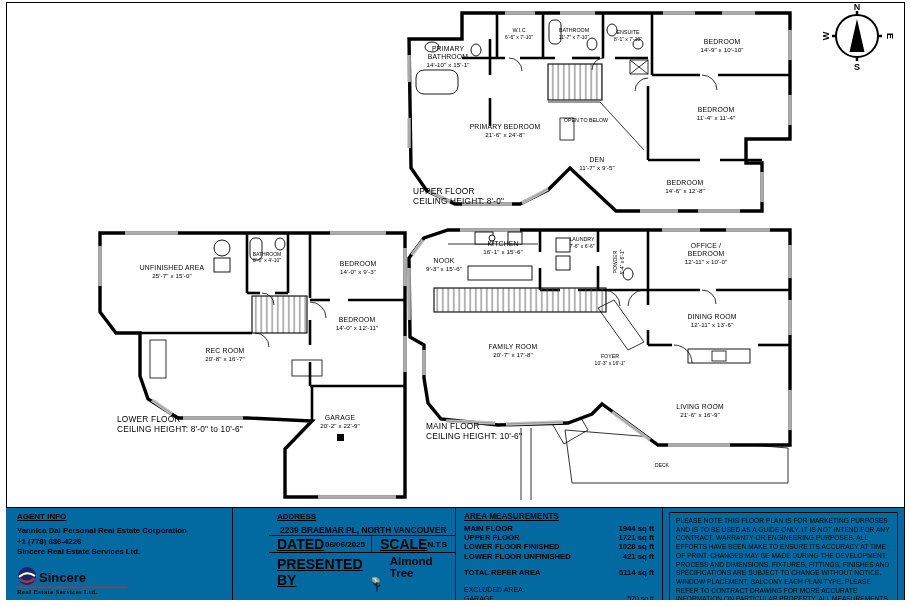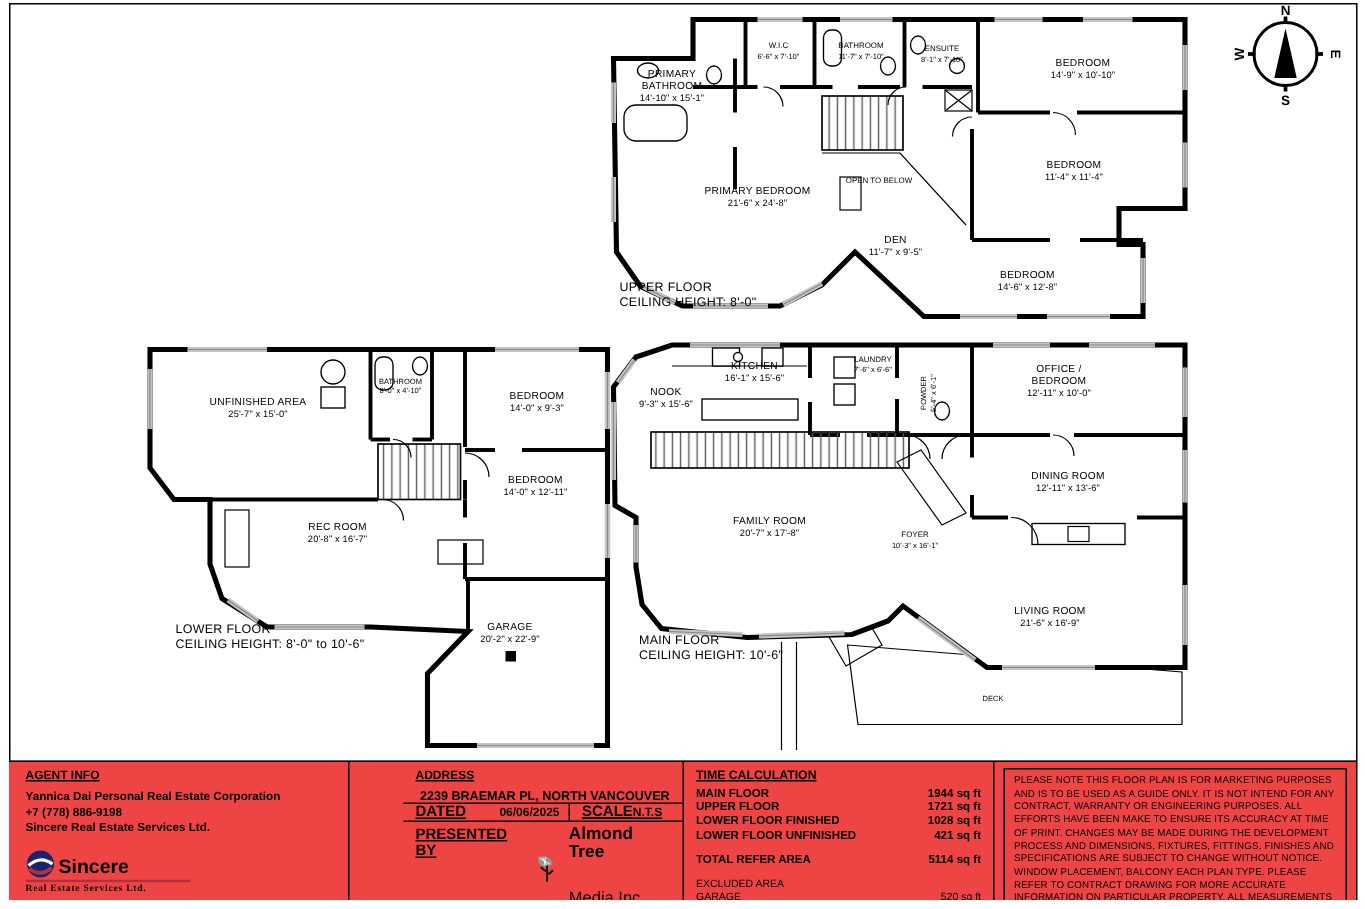--- a/index.html
+++ b/index.html
@@ -16,38 +16,38 @@
   .wall{fill:#fff;stroke:#000;stroke-width:3.4;stroke-linejoin:miter;}
   .iw{stroke:#000;stroke-width:2.6;fill:none;}
   .thin{stroke:#000;stroke-width:.8;fill:none;}
   .fix{stroke:#000;stroke-width:.9;fill:#fff;}
   .win{stroke:#c4c4c4;stroke-width:3.4;}
   .winl{stroke:#888;stroke-width:.8;}
   .stair{stroke:#000;stroke-width:1.1;}
   .comp{font-size:9px;font-weight:bold;}
   
   #panel{position:absolute;left:6px;top:507px;width:898px;height:92px;border-top:1px solid #000;
-         display:flex;background:#ef4444;}
+         display:flex;background:#0369a1;}
   .cell{height:100%;box-sizing:border-box;overflow:hidden;}
   .cell+.cell{border-left:1px solid #000;}
   .u{text-decoration:underline;}
   #agent{width:226px;padding:4px 0 0 11px;}
   #agent .hdr{font-size:8px;font-weight:bold;margin-bottom:5px;}
   #agent .ln{font-size:7.8px;font-weight:bold;line-height:1.35;}
   #sincere{margin-top:7px;width:112px;}
   #addr{width:223px;display:flex;flex-direction:column;padding-left:36px;}
   .arow1{height:32px;padding:4px 0 0 8px;box-sizing:border-box;}
   .arow1 .hdr{font-size:8px;font-weight:bold;}
   .arow1 .val{font-size:8.4px;font-weight:bold;margin-top:4px;padding-left:3px;}
   .arow2{height:29px;border-top:1px solid #000;display:flex;box-sizing:border-box;}
   .dcell{width:110px;display:flex;justify-content:space-between;align-items:center;
          padding:0 6px 0 8px;box-sizing:border-box;}
   .scell{flex:1;border-left:1px solid #000;display:flex;
-         align-items:center;padding:0 8px;box-sizing:border-box;text-decoration:underline;}
-  .lbl{font-size:10px;font-weight:bold;}
+         align-items:center;padding:0 8px;box-sizing:border-box;}
+  .lbl{font-size:14px;font-weight:bold;}
   .val2{font-size:8px;font-weight:bold;}
   .arow3{flex:1;border-top:1px solid #000;display:flex;justify-content:space-between;
          padding:3px 4px 0 8px;box-sizing:border-box;}
   #atree{display:flex;align-items:center;gap:3px;margin-right:4px;}
   #atree .t1{font-size:11.5px;font-weight:bold;line-height:1;}
   #atree .t2{font-size:11px;line-height:1.2;margin-top:19px;}
   #area{width:207px;padding:4px 8px 0 8px;box-sizing:border-box;}
   #area .hdr{font-size:8.2px;font-weight:bold;margin-bottom:3px;}
   .ar{display:flex;justify-content:space-between;font-size:7.7px;font-weight:bold;line-height:1.2;}
   .ar.tot{margin-top:7px;}
@@ -375,21 +375,21 @@
       <text class="comp" x="826" y="39" text-anchor="middle" transform="rotate(-90 826 36)">W</text>
       <text class="comp" x="890" y="39" text-anchor="middle" transform="rotate(90 890 36)">E</text>
     </g>
   </svg>
 
   
   <div id="panel">
     <div class="cell" id="agent">
       <div class="hdr u">AGENT INFO</div>
       <div class="ln">Yannica Dai Personal Real Estate Corporation</div>
-      <div class="ln">+7 (778) 886-9198</div>
+      <div class="ln">+1 (778) 886-4226</div>
       <div class="ln">Sincere Real Estate Services Ltd.</div>
       <div id="sincere">
         <svg width="112" height="30" viewBox="0 0 112 30">
           <g>
             <circle cx="10" cy="11" r="9" fill="#17256d"></circle>
             <path d="M2 12 Q10 5 18 11" stroke="#fff" stroke-width="2" fill="none"></path>
             <path d="M2.5 14 Q10 20 17.5 13.5" stroke="#b03040" stroke-width="2.5" fill="none"></path>
           </g>
           <text x="22" y="17" font-size="13" font-weight="bold" fill="#17256d" font-family="Liberation Sans, sans-serif">Sincere</text>
           <rect x="0" y="21.5" width="110" height="1.6" fill="#b03040"></rect>
@@ -423,21 +423,21 @@
           </svg>
           <div>
             <div class="t1">Almond Tree</div>
             <div class="t2">Media Inc.</div>
           </div>
         </div>
       </div>
     </div>
 
     <div class="cell" id="area">
-      <div class="hdr u">TIME CALCULATION</div>
+      <div class="hdr u">AREA MEASUREMENTS</div>
       <div class="ar">
         <span>MAIN FLOOR</span>
         <span>1944 sq ft</span>
       </div>
       <div class="ar">
         <span>UPPER FLOOR</span>
         <span>1721 sq ft</span>
       </div>
       <div class="ar">
         <span>LOWER FLOOR FINISHED</span>

